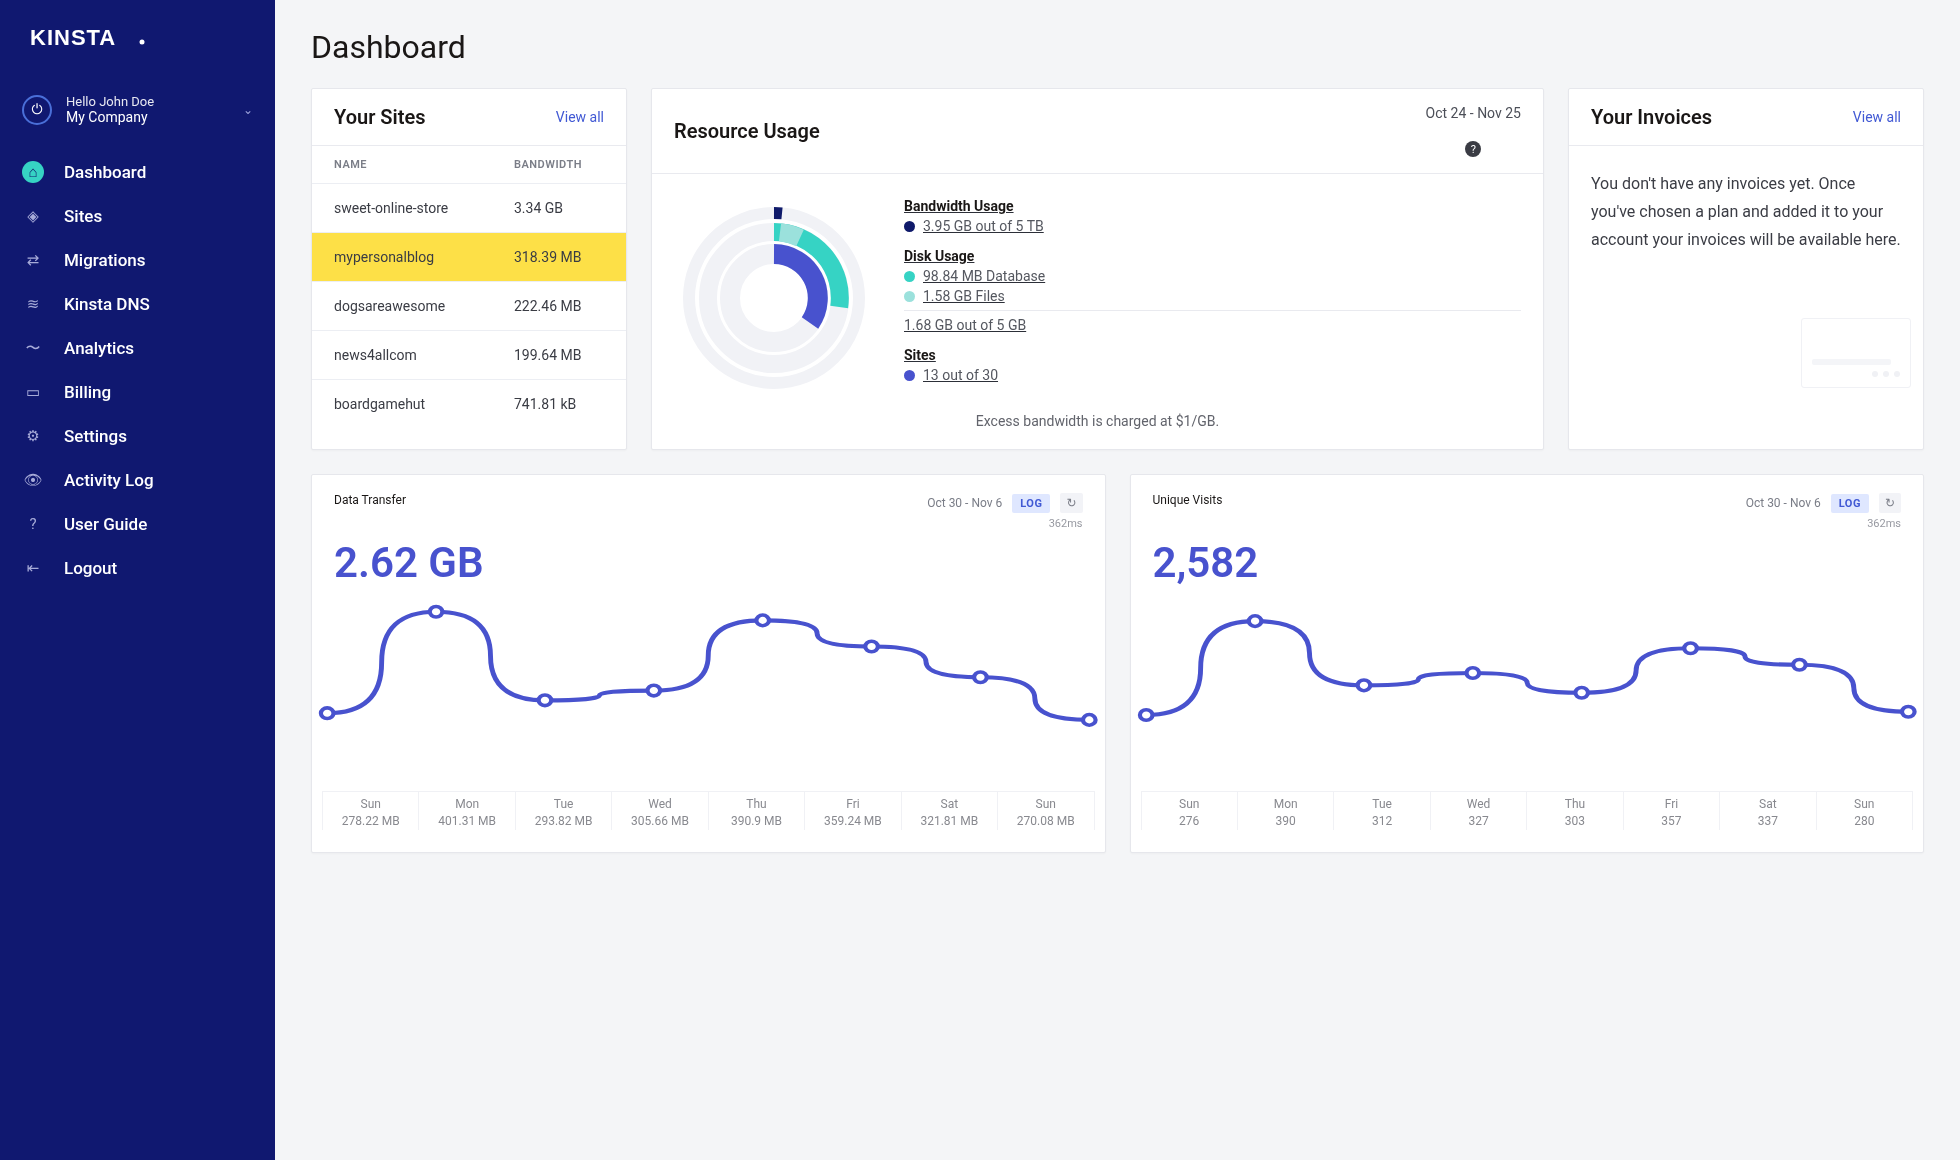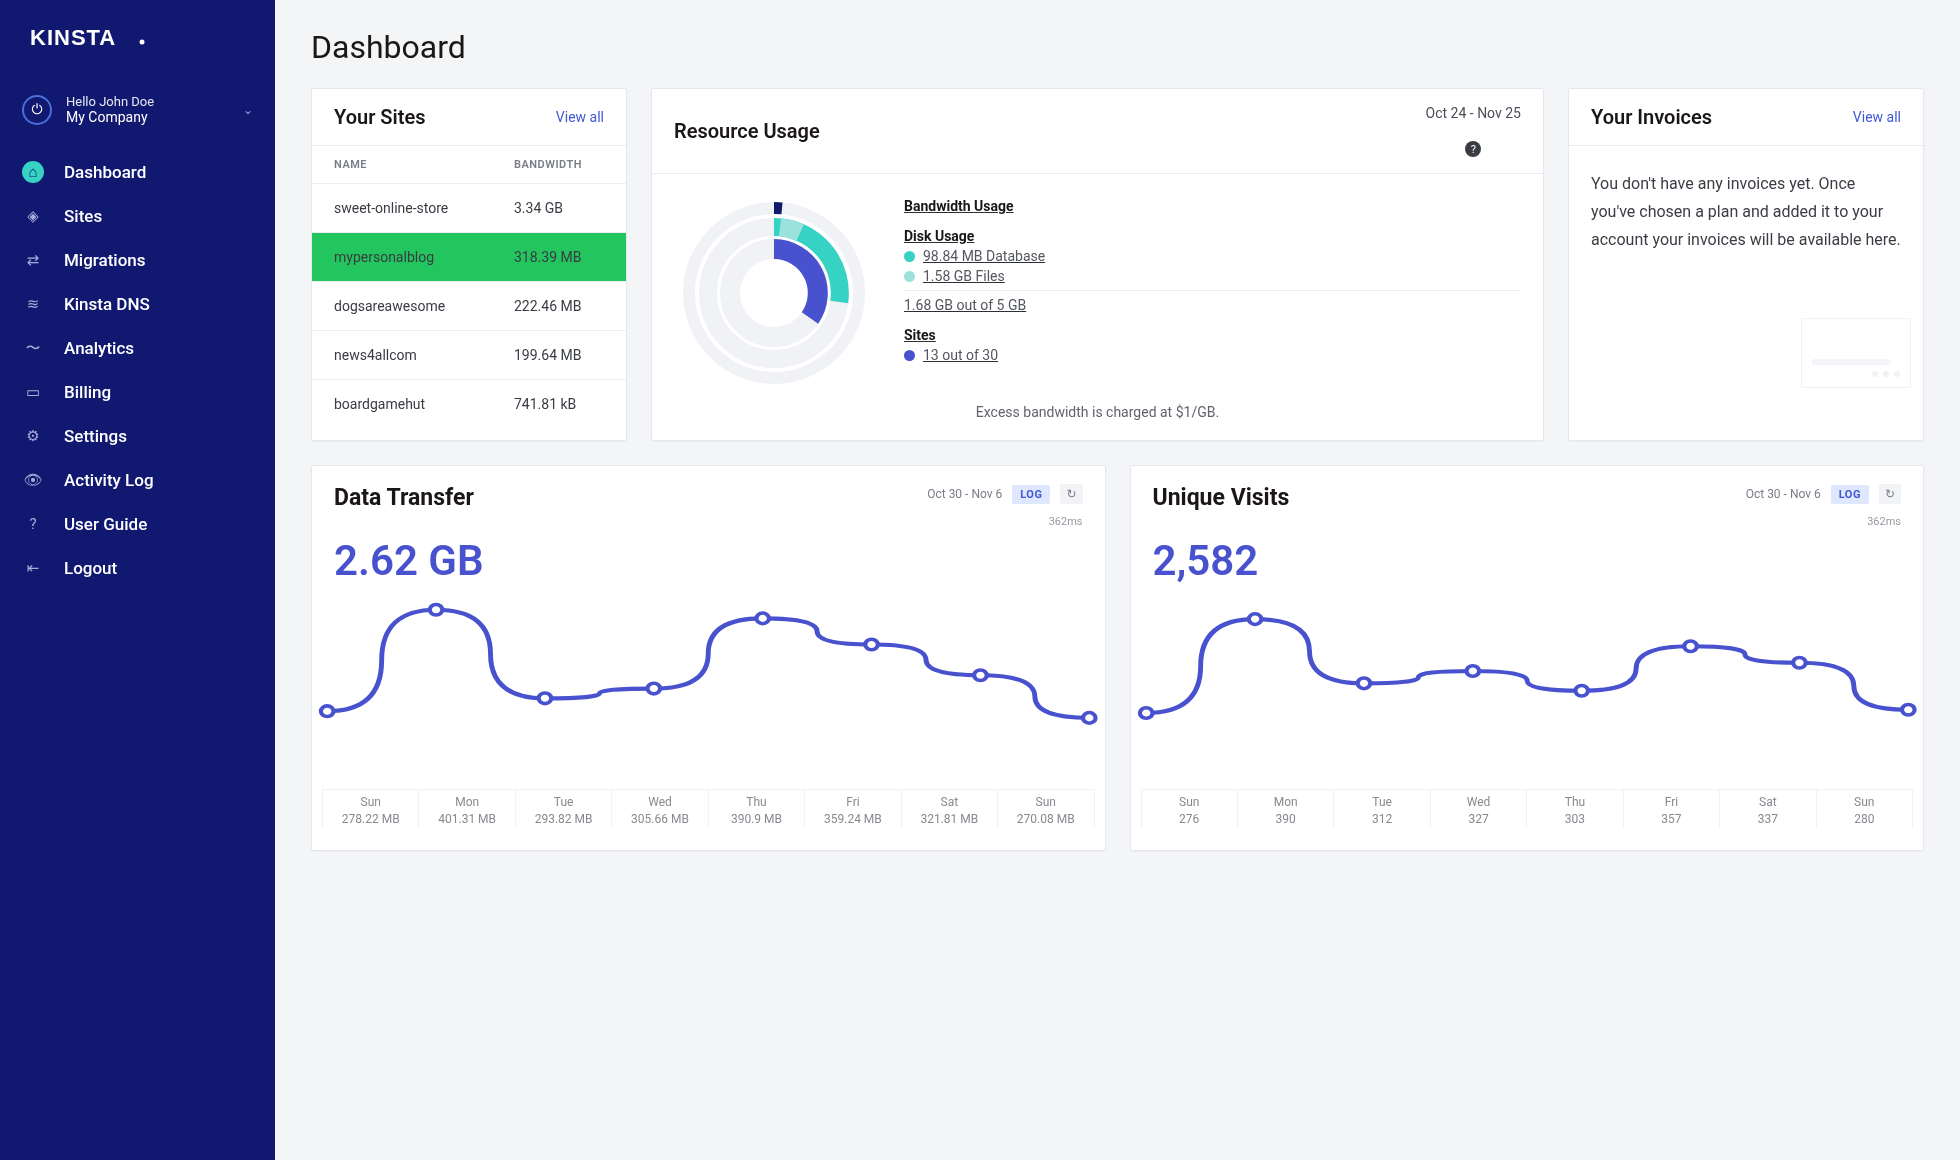--- a/index.html
+++ b/index.html
@@ -106,21 +106,21 @@
 .col-name { flex: 1; }
 .col-band { width: 90px; text-align: left; }
 .site-row {
   display: flex;
   padding: 16px 22px;
   border-bottom: 1px solid #eceef3;
   font-size: 14px;
   color: #3a3c44;
 }
 .site-row:last-child { border-bottom: none; }
-.site-row.highlight { background: #22c55e; }
+.site-row.highlight { background: #fde047; }
 
 
 .usage-card { flex: 1; }
 .usage-body { padding: 24px 22px 16px; display: flex; gap: 30px; text-decoration: underline; }
 .donut-wrap { width: 200px; flex-shrink: 0; display: flex; align-items: center; justify-content: center; }
 .usage-stats { flex: 1; font-size: 14px; color: #3a3c44; }
 .stat-block { margin-bottom: 14px; }
 .stat-title { font-weight: 700; margin-bottom: 4px; color: #1a1716; }
 .stat-line { display: flex; align-items: center; gap: 8px; margin-bottom: 4px; color: #54575f; }
 .dot { width: 11px; height: 11px; border-radius: 50%; display: inline-block; flex-shrink: 0; }
@@ -139,21 +139,21 @@
   padding: 10px;
   gap: 6px;
 }
 .ph-line { height: 6px; background: #f4f5f8; border-radius: 2px; }
 .ph-dots { display: flex; gap: 5px; justify-content: flex-end; }
 .ph-dot { width: 6px; height: 6px; background: #f0f1f5; border-radius: 50%; }
 
 
 .chart-card { flex: 1; }
 .chart-head { display: flex; justify-content: space-between; align-items: flex-start; padding: 18px 22px 4px; }
-.chart-title { font-size: 23px; font-weight: 700; color: #1a1716; }
+.chart-title { font-size: 12px; font-weight: 400; color: #1a1716; }
 .chart-tools { display: flex; align-items: center; gap: 10px; font-size: 12px; color: #7a7d87; }
 .log-btn {
   background: #dfe7ff; color: #4159d4;
   font-size: 11px; font-weight: 700;
   padding: 3px 8px; border-radius: 2px;
   letter-spacing: 0.5px;
 }
 .refresh-btn { background: #f2f3f7; padding: 3px 6px; border-radius: 2px; font-size: 12px; color: #7a7d87;}
 .latency { text-align: right; font-size: 11px; color: #9799a1; padding-right: 22px; }
 .big-num { font-size: 42px; font-weight: 600; color: #4852ce; padding: 8px 22px 0; }
@@ -294,20 +294,24 @@
 
               <path d="M95 29 A66 66 0 0 1 160.2 104" fill="none" stroke="#36d3c4" stroke-width="18"></path>
               <path d="M101 29.3 A66 66 0 0 1 121 35" fill="none" stroke="#9be1dc" stroke-width="18"></path>
 
               <path d="M95 51 A44 44 0 0 1 131 120" fill="none" stroke="#4852ce" stroke-width="20"></path>
             </svg>
           </div>
           <div class="usage-stats">
             <div class="stat-block">
               <div class="stat-title">Bandwidth Usage</div>
+              <div class="stat-line">
+                <span class="dot" id="dot-bw" style="background: rgb(15, 26, 106);"></span>
+                <span>3.95 GB out of 5 TB</span>
+              </div>
             </div>
             <div class="stat-block">
               <div class="stat-title">Disk Usage</div>
               <div class="stat-line">
                 <span class="dot" id="dot-db" style="background: rgb(54, 211, 196);"></span>
                 <span>98.84 MB Database</span>
               </div>
               <div class="stat-line">
                 <span class="dot" id="dot-files" style="background: rgb(155, 225, 220);"></span>
                 <span>1.58 GB Files</span>

